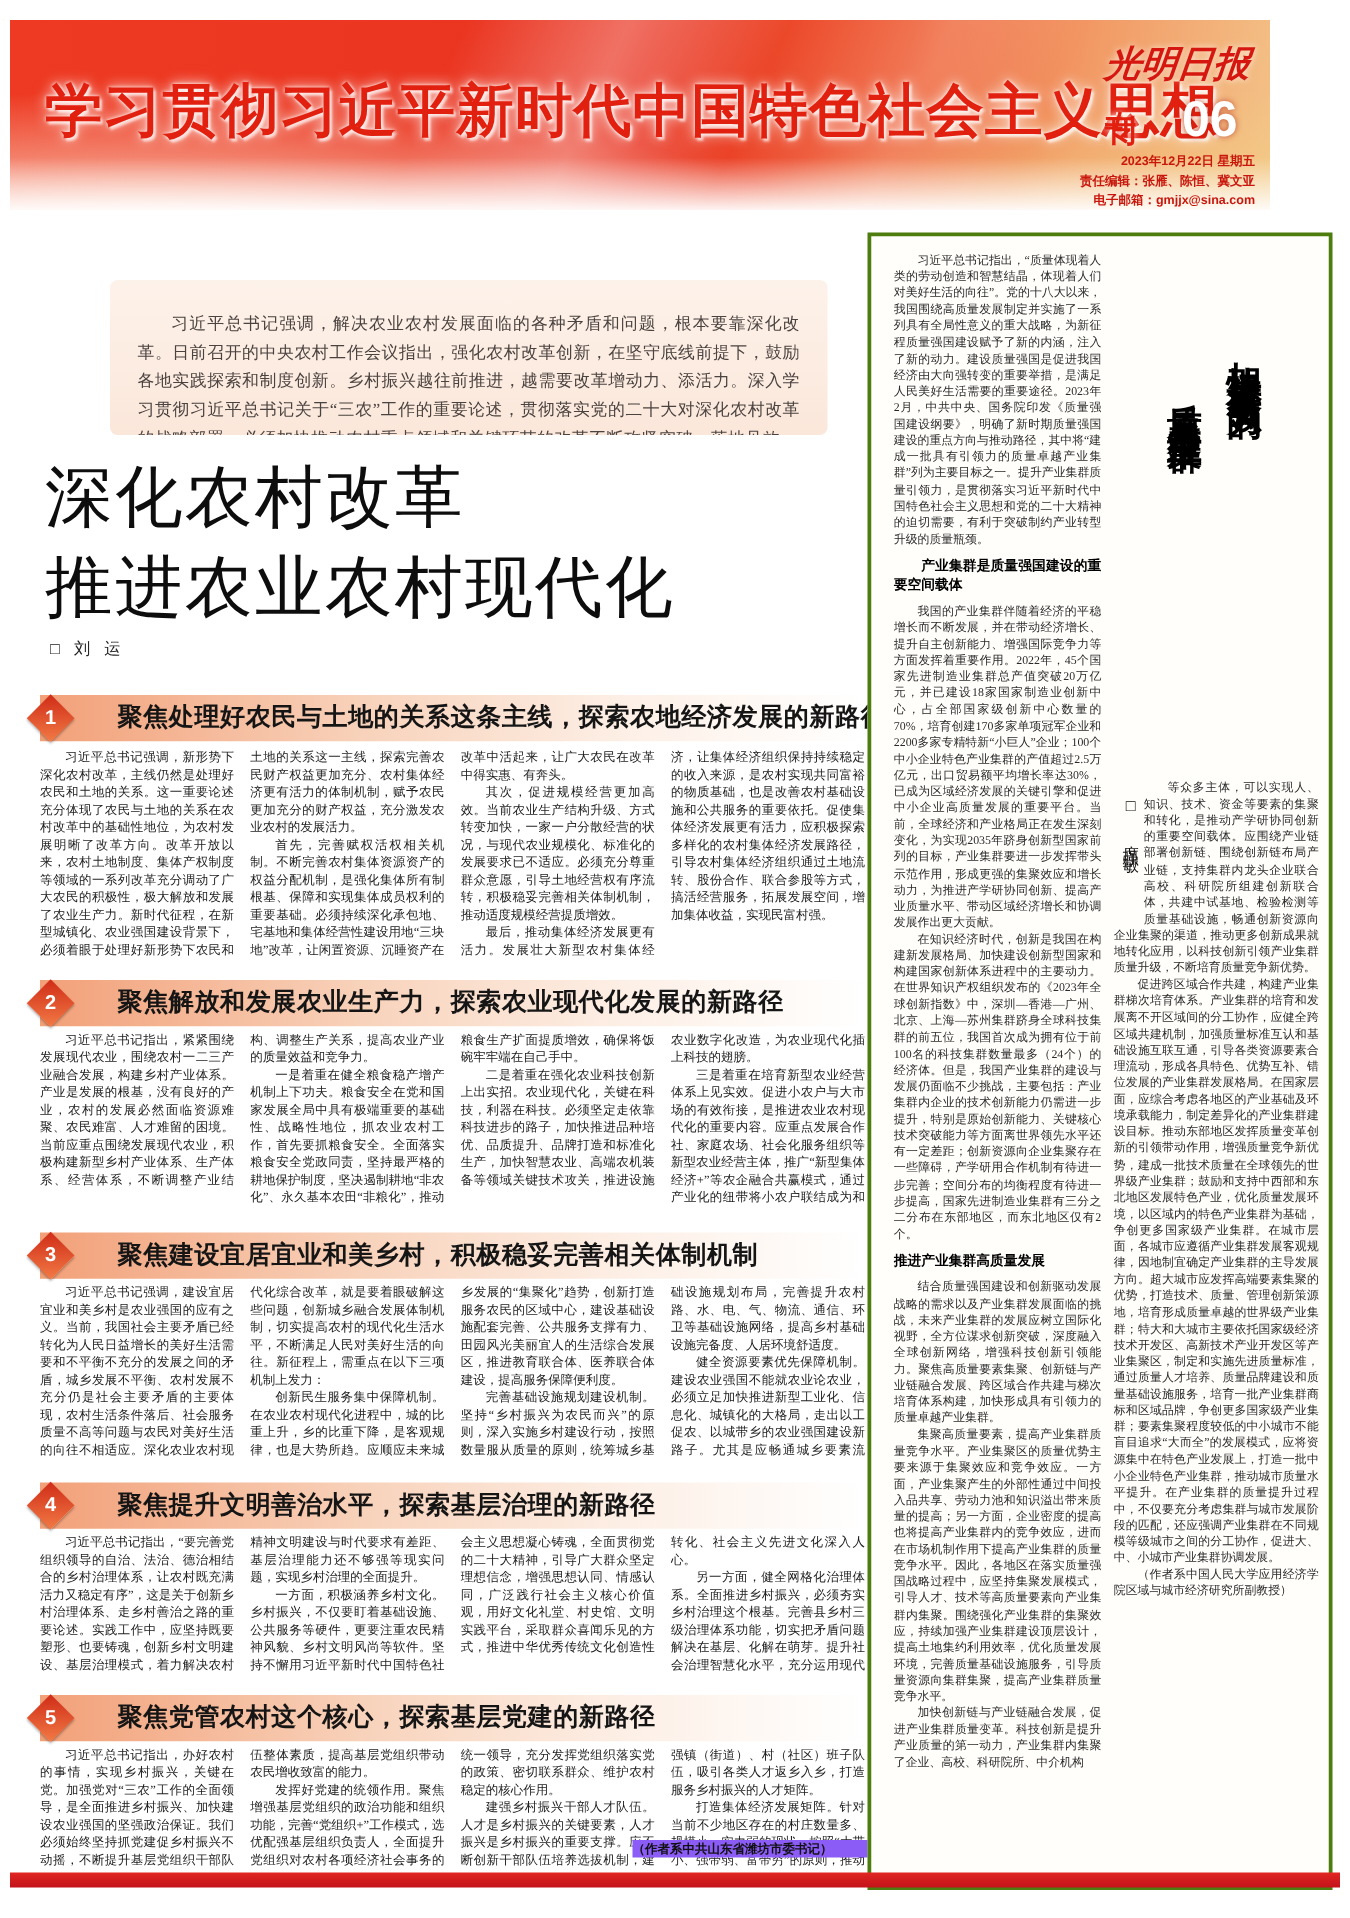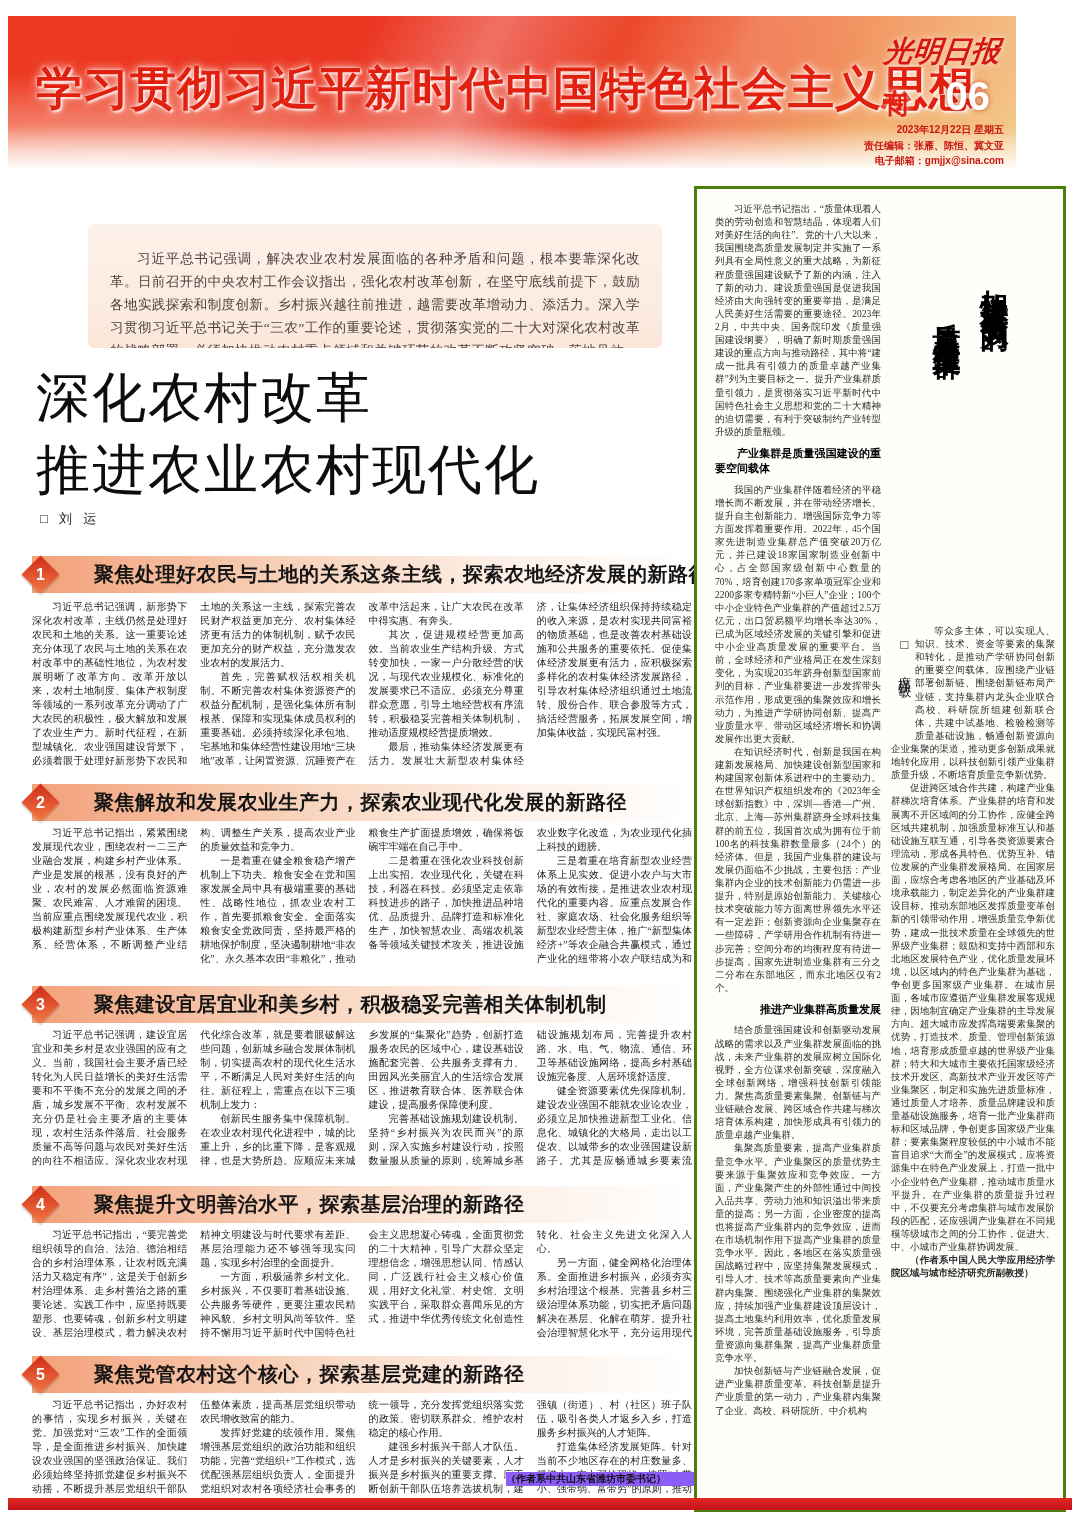--- a/index.html
+++ b/index.html
@@ -54,30 +54,30 @@
       color:#111;background:#8b5cf6;}
   
   .side-box{position:absolute;left:694px;top:186px;width:372px;height:1326px;box-sizing:border-box;
       border:3px solid #4d7c0f;background:#fffefb;}
   .sb-left{position:absolute;left:18px;top:14px;width:166px;height:1288px;overflow:hidden;
       font-size:9.5px;line-height:1.38;text-align:justify;color:#2a2a2a;}
   .sb-left p{margin:0;text-indent:2em;}
   .sb-sub{font-weight:bold;font-size:11px;color:#000;margin:7px 0;line-height:1.4;
       font-family:"Liberation Sans","DejaVu Sans",sans-serif;}
   .sb-sub.indent{text-indent:2em;}
-  .sb-sub.center{text-align:right;text-indent:0;}
+  .sb-sub.center{text-align:left;text-indent:0;}
   .sb-title-col{position:absolute;writing-mode:vertical-rl;font-size:28px;font-weight:900;color:#000;
       letter-spacing:4px;font-family:"Liberation Serif","DejaVu Serif",serif;}
   .sb-author{position:absolute;left:198px;top:448px;writing-mode:vertical-rl;font-size:13px;
       letter-spacing:5px;color:#111;}
   .sb-right{position:absolute;left:194px;top:436px;width:164px;height:868px;overflow:hidden;
       font-size:9.5px;line-height:1.38;text-align:justify;color:#2a2a2a;}
   .sb-right:before{content:"";float:left;width:24px;height:110px;}
   .sb-right p{margin:0;text-indent:2em;}
-  .sb-right p.attrib{font-weight:bold;}
+  .sb-right p.attrib{font-weight:normal;}
   
   .footer-bar{position:absolute;left:8px;top:1498px;width:1064px;height:12px;
       background:linear-gradient(180deg,#e02722,#c3121a);}
 </style>
 </head>
 <body>
 
 <div class="page">
 
   <div class="banner">

